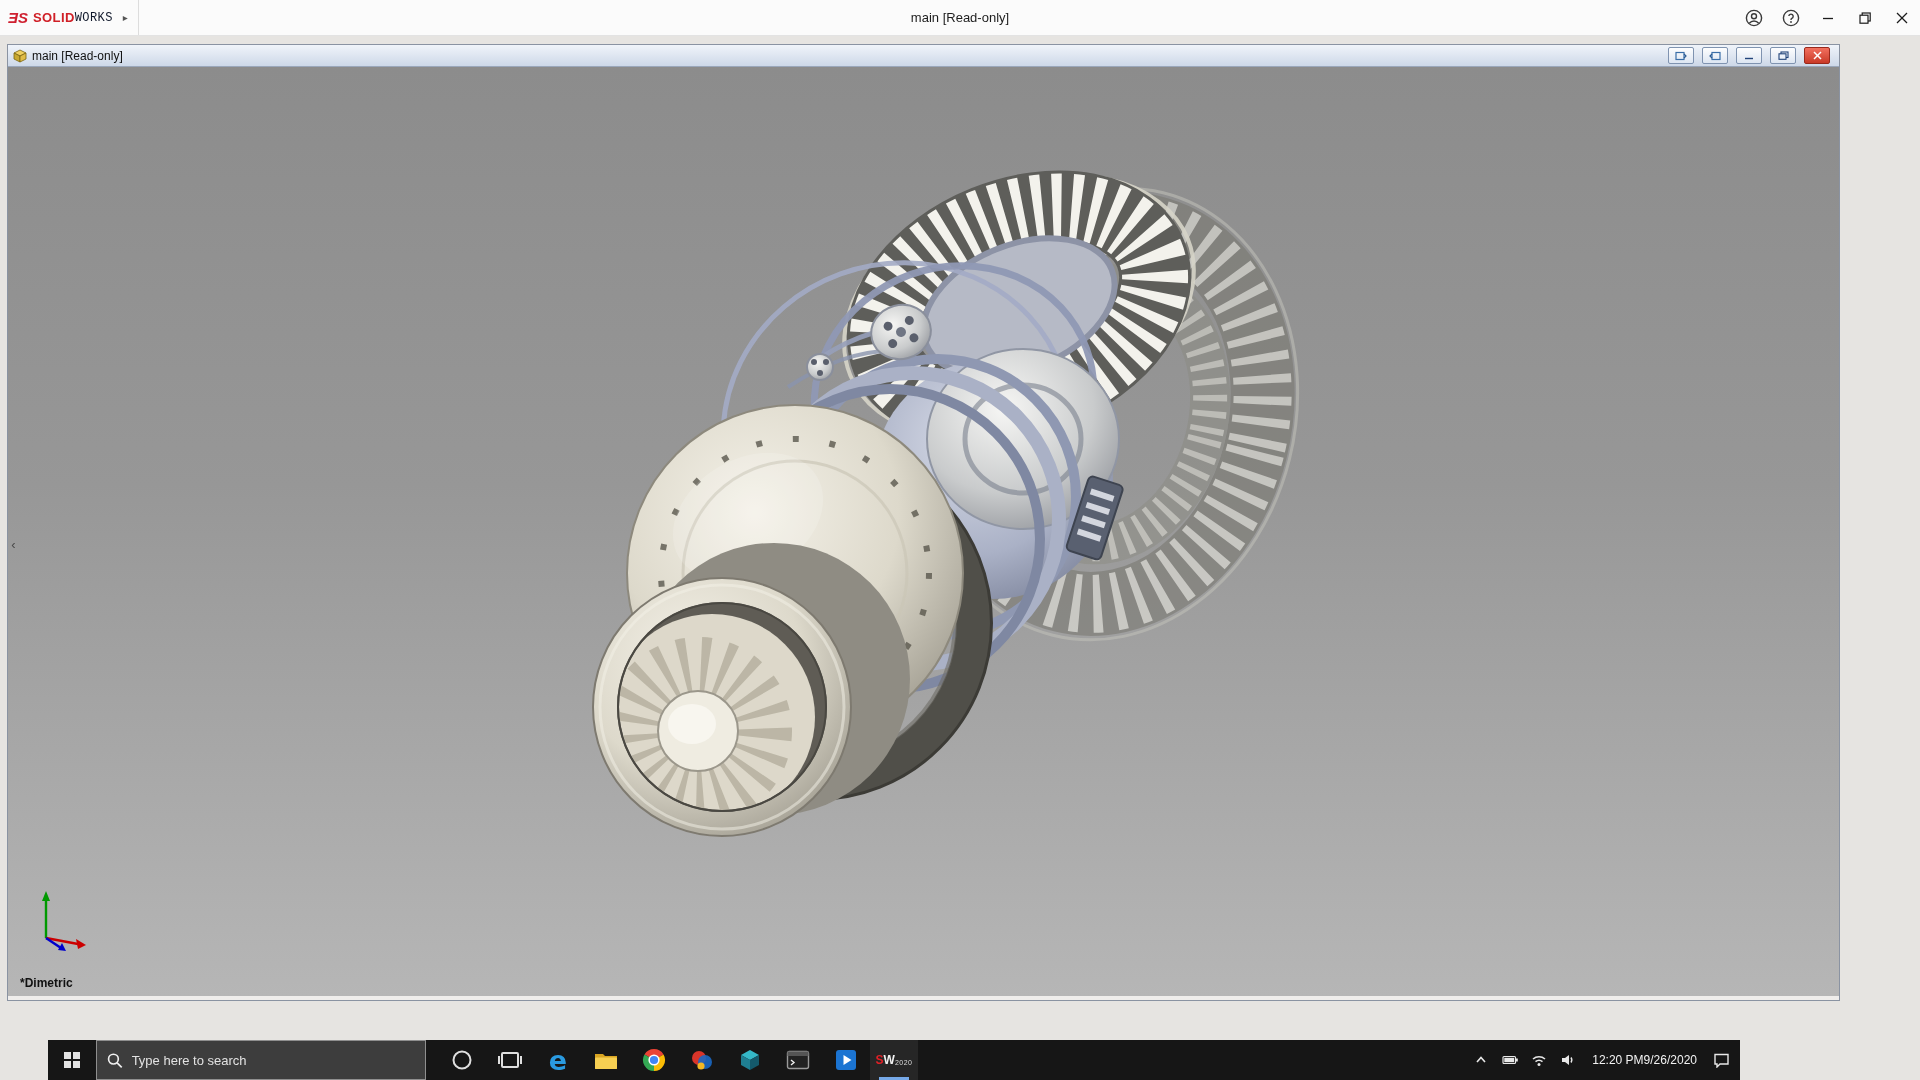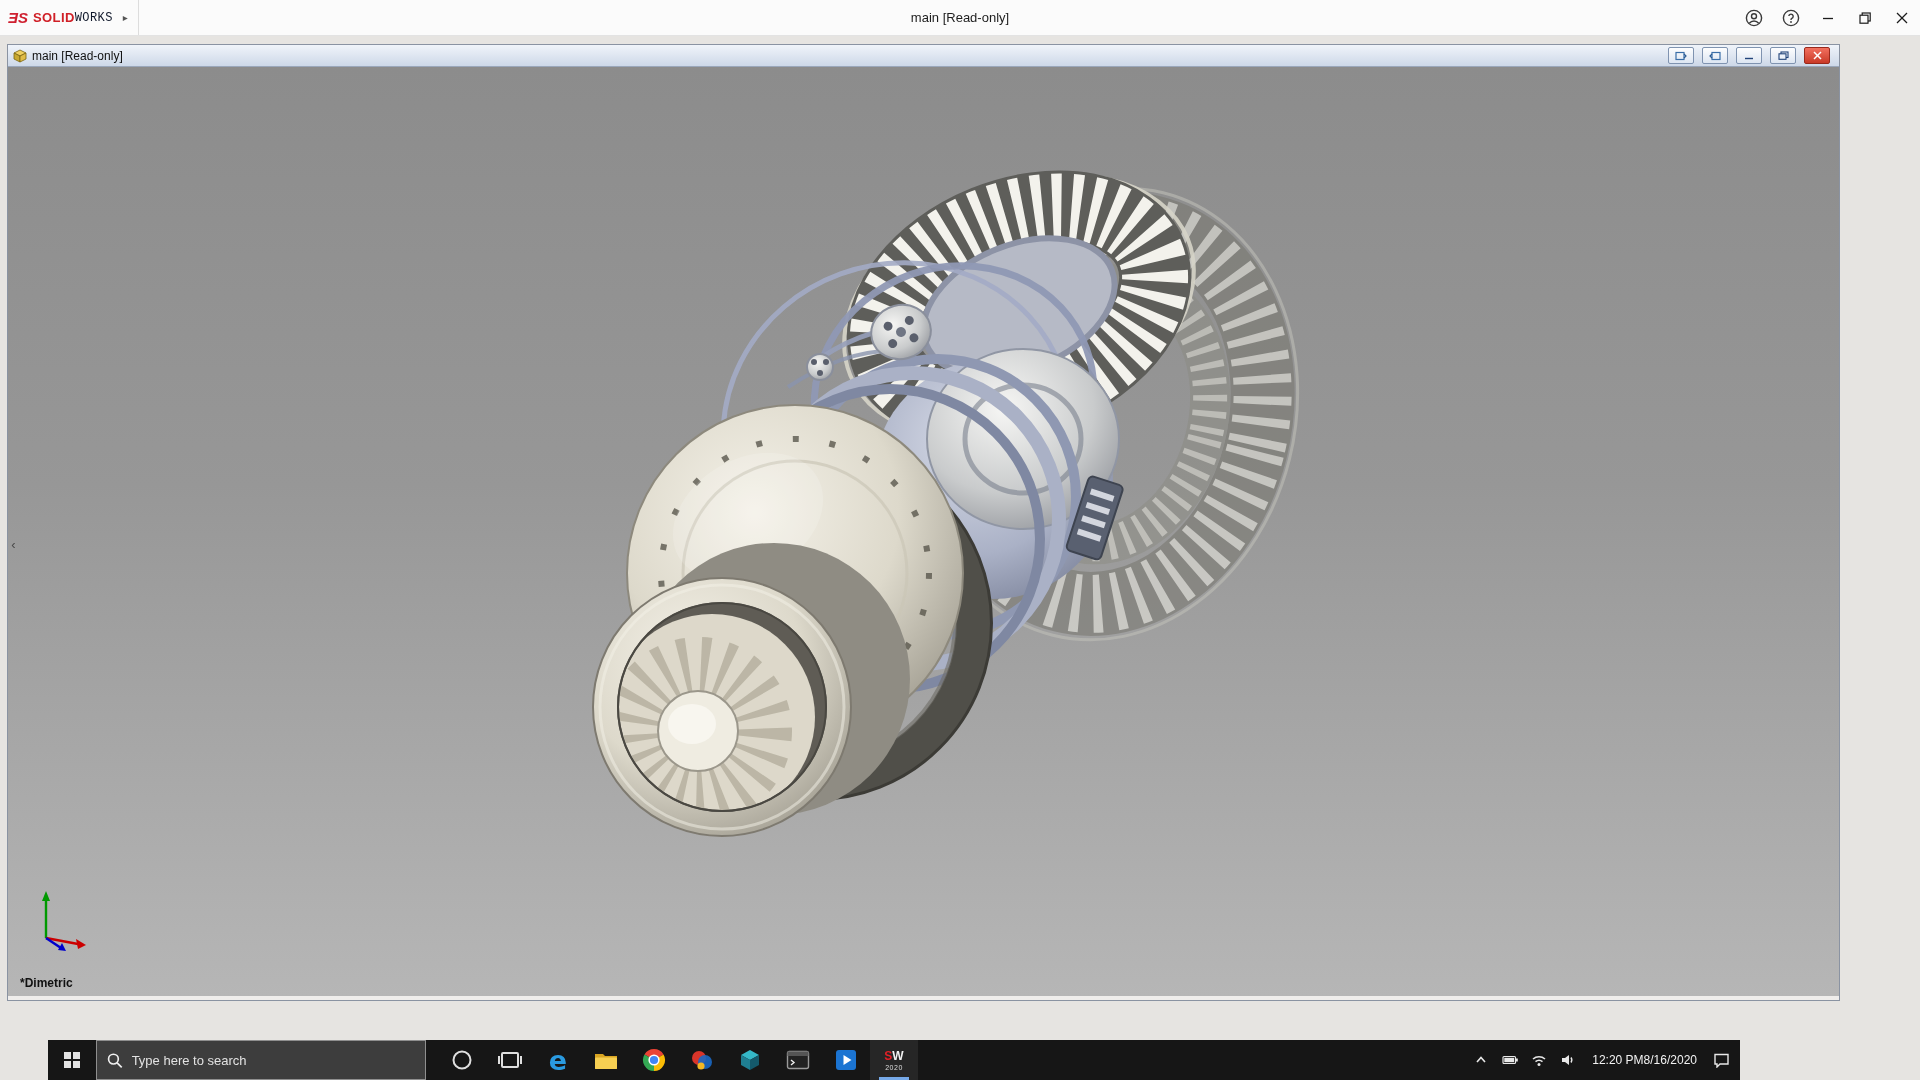--- a/index.html
+++ b/index.html
@@ -76,21 +76,21 @@
   .search-box input {
     background:transparent; border:none; outline:none; color:#eee;
     font-size:13px; width:100%; font-family:"Liberation Sans",sans-serif;
   }
   .search-box input::placeholder { color:#e2e2e2; opacity:1; }
   .task-icons { display:flex; margin-left:12px; }
   .icon-slot { width:48px; display:flex; flex-direction:column; align-items:center; justify-content:center; position:relative; }
   .icon-slot.active { background:rgba(255,255,255,.07); }
   .icon-slot.active::after { content:""; position:absolute; bottom:0; left:9px; right:9px; height:3px; background:#76a9e8; }
   .edge-e { font-size:27px; font-weight:bold; color:#2a9ae0; line-height:1; font-family:"DejaVu Sans",sans-serif; }
-  .sw-app { display:flex; flex-direction:column; align-items:center; line-height:1; }
+  .sw-app { display:flex; align-items:flex-end; line-height:1; }
   .sw-letters { font-size:12px; font-weight:bold; }
   .sw-s { color:#e12026; } .sw-w { color:#f2f2f2; }
   .sw-badge { font-size:7px; color:#ddd; letter-spacing:.5px; margin-top:2px; }
   .tray { margin-left:auto; display:flex; align-items:center; gap:7px; padding-right:8px; }
   .tray-ico { width:22px; height:40px; display:flex; align-items:center; justify-content:center; }
   .clock { display:flex; align-items:flex-end; justify-content:center; font-size:12px; line-height:15px; color:#f2f2f2; padding:0 6px; }
 </style>
 </head>
 <body>
 
@@ -403,21 +403,21 @@
         </svg>
       </div>
       <div class="tray-ico">
         <svg width="16" height="16" viewBox="0 0 16 16">
           <polygon points="2,6 5,6 9,3 9,13 5,10 2,10" fill="#e8e8e8"></polygon>
           <path d="M11 5.5 a4.5 4.5 0 0 1 0 5" fill="none" stroke="#e8e8e8" stroke-width="1.4"></path>
         </svg>
       </div>
       <div class="clock">
         <span>12:20 PM</span>
-        <span>8/16/2020</span>
+        <span>9/26/2020</span>
       </div>
       <div class="tray-ico">
         <svg width="17" height="16" viewBox="0 0 17 16" fill="none" stroke="#e8e8e8" stroke-width="1.4">
           <path d="M2 2.5 h13 v9.5 h-8 l-3 3 v-3 h-2 z"></path>
         </svg>
       </div>
     </div>
   </footer>
 </div>
 

